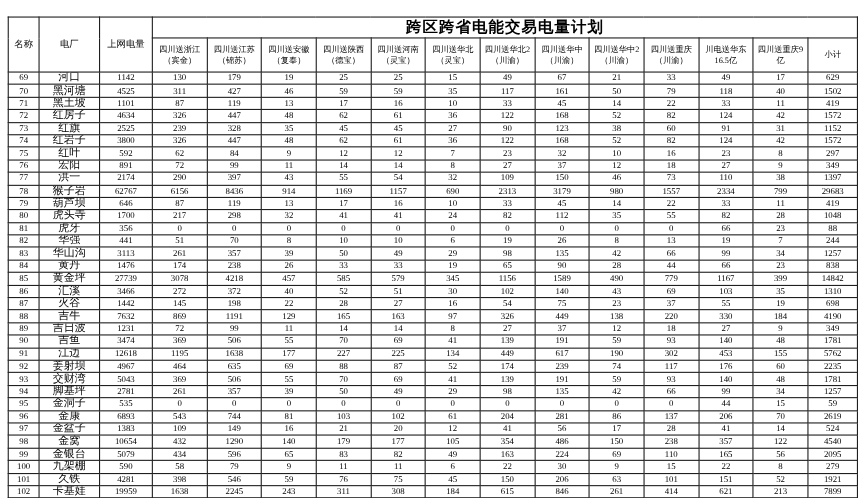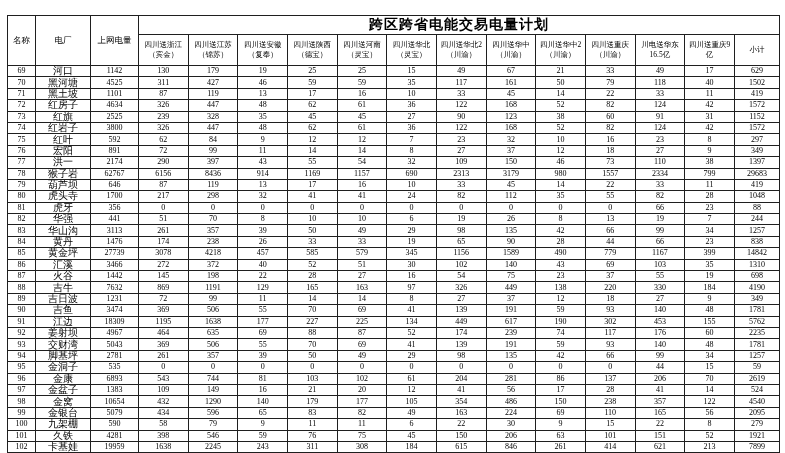--- a/index.html
+++ b/index.html
@@ -453,21 +453,21 @@
         <td>191</td>
         <td>59</td>
         <td>93</td>
         <td>140</td>
         <td>48</td>
         <td>1781</td>
       </tr>
       <tr>
         <td>91</td>
         <td class="cell-plant">江边</td>
-        <td>18309</td>
+        <td>12618</td>
         <td>1195</td>
         <td>1638</td>
         <td>177</td>
         <td>227</td>
         <td>225</td>
         <td>134</td>
         <td>449</td>
         <td>617</td>
         <td>190</td>
         <td>302</td>

